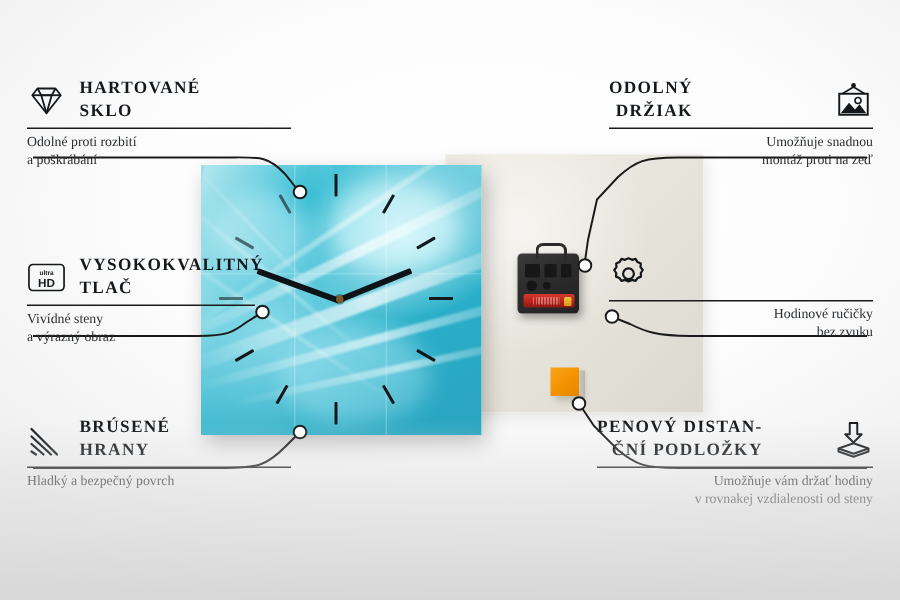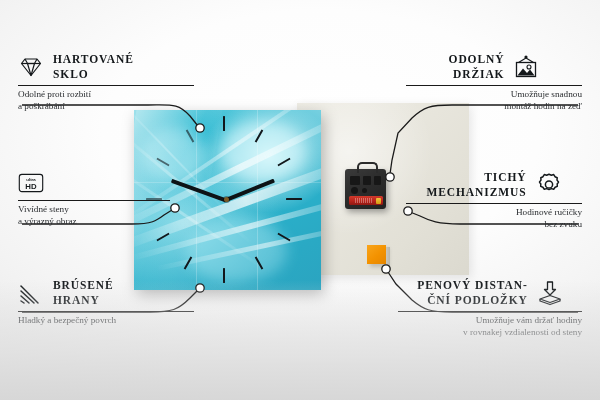--- a/index.html
+++ b/index.html
@@ -94,21 +94,21 @@
     background:linear-gradient(140deg,#f9a51b 0%,#f39200 55%,#e58600 100%);
     box-shadow:3px 3px 4px rgba(0,0,0,.16);
   }
   .foam:after{content:"";position:absolute;right:-4px;top:2px;width:4px;height:19px;
     background:linear-gradient(90deg,#c9c7bd,#b9b7ad);}
 
   
   .callout{position:absolute;}
   .callout .head{display:flex;align-items:center;gap:9px;}
   .callout.left .head{justify-content:flex-start;}
-  .callout.right .head{justify-content:center;}
+  .callout.right .head{justify-content:space-between;}
   .ttl{
     font-family:"Liberation Serif", serif;
     font-size:11.5px;font-weight:700;letter-spacing:.9px;color:#14181b;
     line-height:14.5px;text-transform:uppercase;white-space:pre-line;
   }
   .callout.right .ttl{text-align:right;}
   .rule{height:1px;background:#1a1a1a;margin-top:4px;}
   .sub{
     font-family:Liberation Serif, serif;
     font-size:9.2px;color:#2a2d30;line-height:11.6px;margin-top:3px;white-space:pre-line;
@@ -220,20 +220,22 @@
 
   <div class="callout left" style="left:18px;top:170px;width:152px;">
     <div class="head">
       <span class="ico">
         <svg viewBox="0 0 30 26">
           <rect x="1.5" y="3" width="27" height="20" rx="3" fill="none" stroke="#14181b" stroke-width="1.3"></rect>
           <text x="15" y="11.2" text-anchor="middle" font-family="Liberation Sans, sans-serif" font-size="5" font-weight="700" fill="#14181b">ultra</text>
           <text x="15" y="20" text-anchor="middle" font-family="Liberation Sans, sans-serif" font-size="9" font-weight="700" fill="#14181b">HD</text>
         </svg>
       </span>
+      <span class="ttl">VYSOKOKVALITNÝ
+TLAČ</span>
     </div>
     <div class="rule" style="width:152px;"></div>
     <div class="sub">Vivídné steny
 a výrazný obraz</div>
   </div>
 
   <div class="callout left" style="left:18px;top:278px;width:176px;">
     <div class="head">
       <span class="ico">
         <svg viewBox="0 0 26 26">
@@ -261,27 +263,25 @@
           <circle cx="13" cy="3" r="1.6" fill="#14181b"></circle>
           <path d="M13,4 L5.5,8.5 M13,4 L20.5,8.5" stroke="#14181b" stroke-width="1.1" fill="none"></path>
           <rect x="3.5" y="8.5" width="19" height="14" fill="none" stroke="#14181b" stroke-width="1.3"></rect>
           <circle cx="16" cy="13" r="2" fill="none" stroke="#14181b" stroke-width="1.1"></circle>
           <path d="M4.5,21.5 L10,14.5 L14,19 L17,15.5 L21.5,21.5 Z" fill="#14181b"></path>
         </svg>
       </span>
     </div>
     <div class="rule" style="width:176px;"></div>
     <div class="sub">Umožňuje snadnou
-montáž hodin na zeď</div>
+montáž proti na zeď</div>
   </div>
 
   <div class="callout right" style="left:406px;top:170px;width:176px;">
     <div class="head">
-      <span class="ttl">TICHÝ
-MECHANIZMUS</span>
       <span class="ico">
         <svg viewBox="0 0 26 26">
           <path d="M13,2.2 l2.4,1.0 2.3,-0.6 1.3,2.1 2.2,1.0 -0.2,2.4 1.5,1.9 -1.3,2.0 0.1,2.4 -2.2,0.9 -1.4,2.0 -2.3,-0.7 -2.4,1.0 -2.4,-1.0 -2.3,0.7 -1.4,-2.0 -2.2,-0.9 0.1,-2.4 -1.3,-2.0 1.5,-1.9 -0.2,-2.4 2.2,-1.0 1.3,-2.1 2.3,0.6 Z" fill="none" stroke="#14181b" stroke-width="1.5" stroke-linejoin="round"></path>
           <circle cx="13" cy="12.5" r="3.6" fill="none" stroke="#14181b" stroke-width="1.5"></circle>
         </svg>
       </span>
     </div>
     <div class="rule" style="width:176px;"></div>
     <div class="sub">Hodinové ručičky
 bez zvuku</div>

